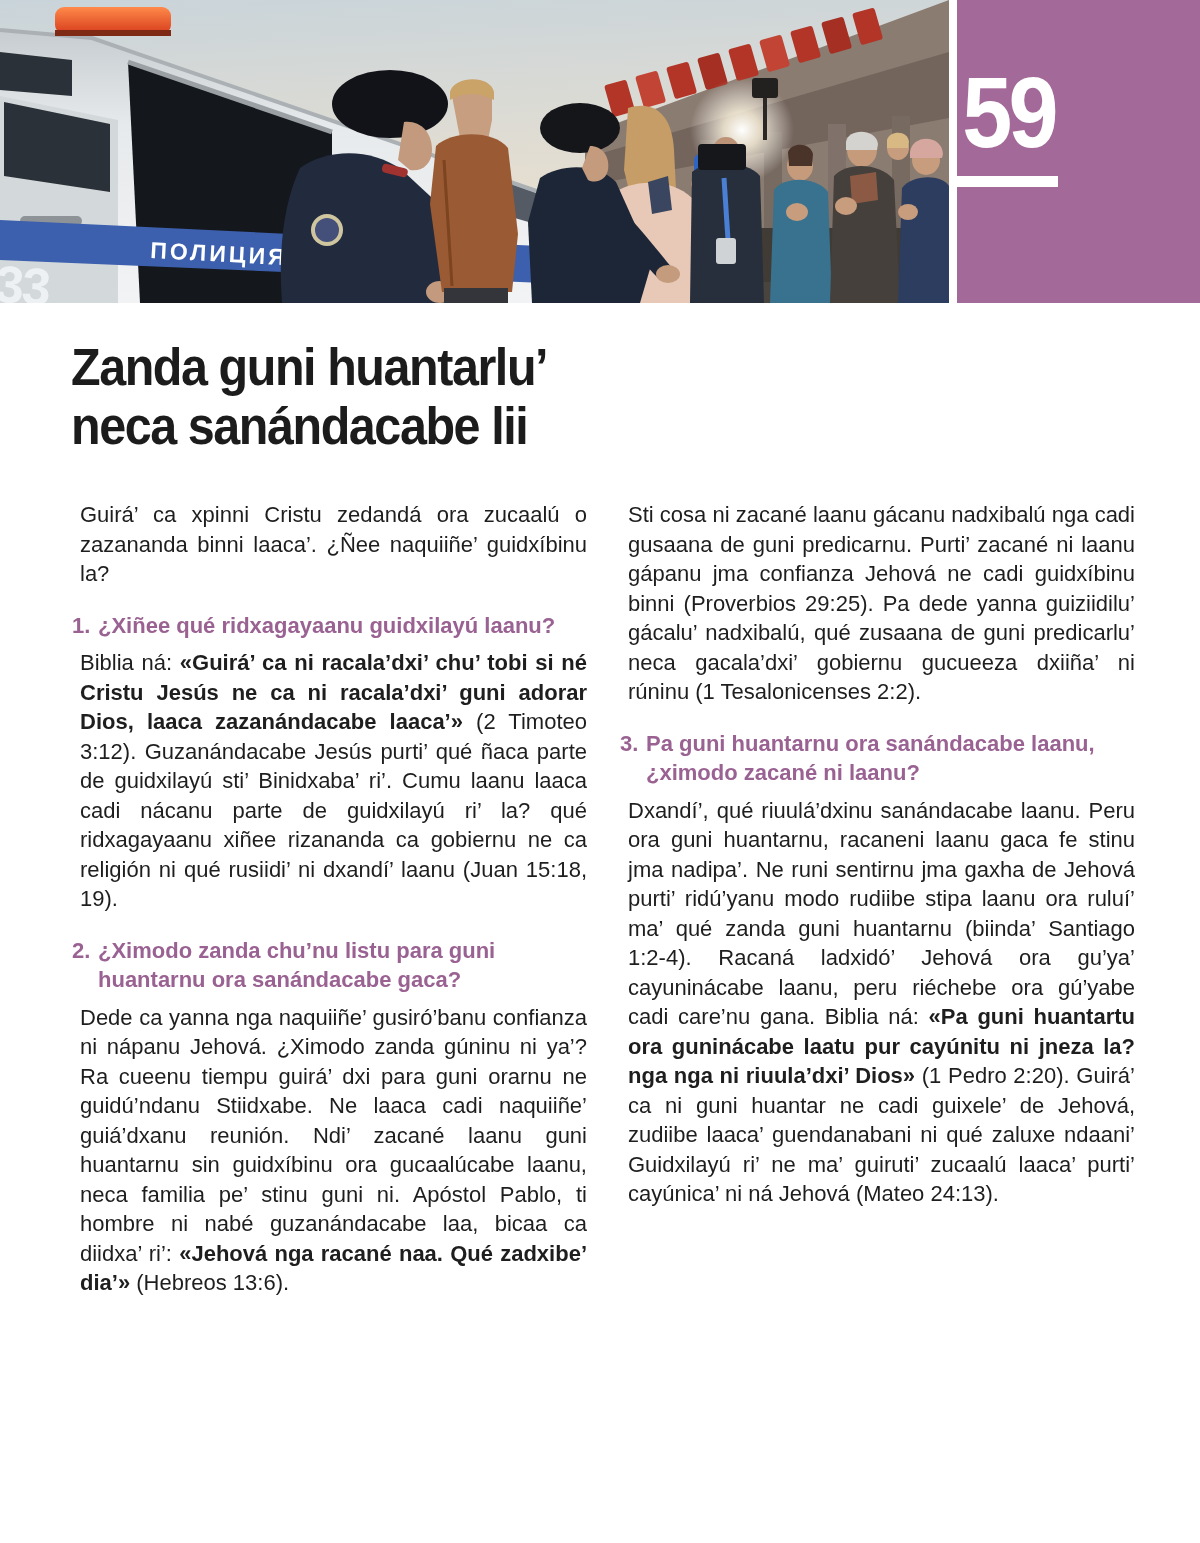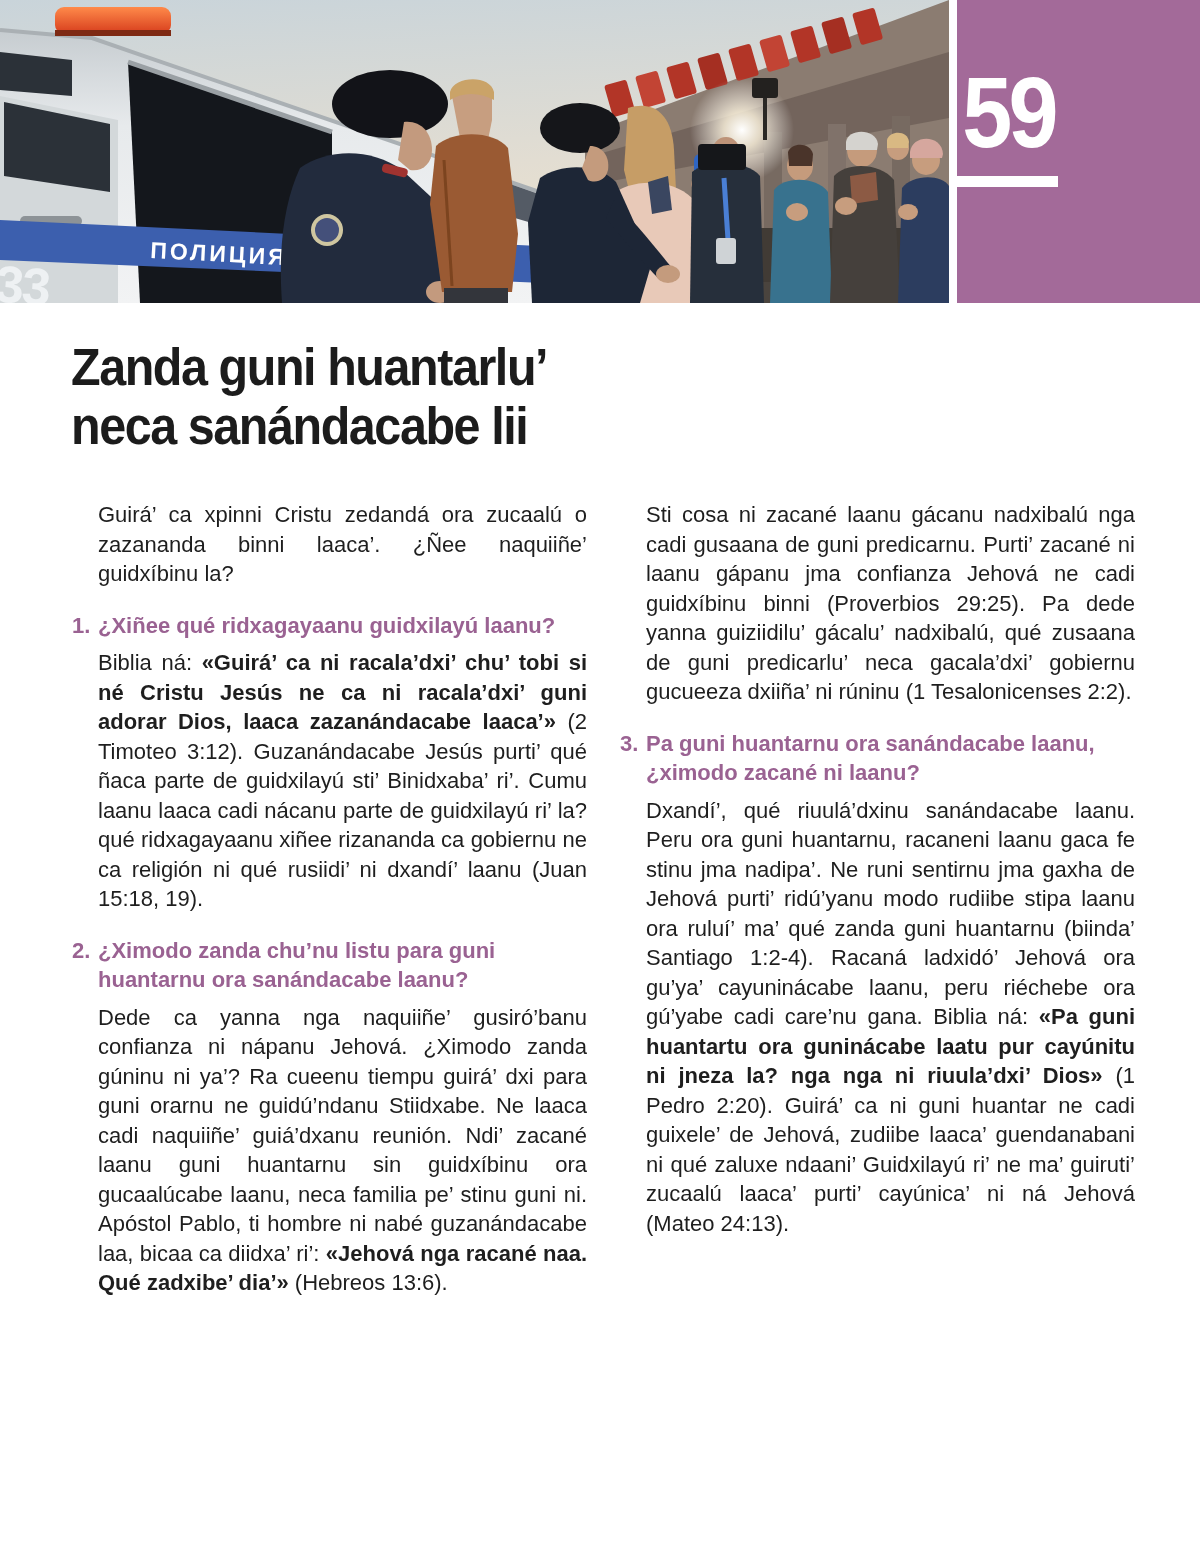--- a/index.html
+++ b/index.html
@@ -36,21 +36,21 @@
   }
 
   
   .columns {
     position:absolute; left:72px; top:500px; width:1063px;
     display:grid; grid-template-columns:515px 515px; column-gap:33px;
     color:#1e1e1e;
   }
   .col { min-width:0; }
   p.body, p.intro {
-    margin-left:26px; font-size:22px; line-height:29.5px;
+    margin-left:8px; font-size:22px; line-height:29.5px;
     text-align:justify; text-justify:inter-word;
   }
   .question {
     display:flex; margin:22px 0 8px 0;
     color:#9a6292; font-weight:bold; font-size:22px; line-height:29.5px;
   }
   .qnum { flex:0 0 26px; }
   .qtext { flex:1 1 auto; }
   .b { font-weight:bold; }
 </style>
@@ -219,21 +219,21 @@
       <p class="intro">Guirá’ ca xpinni Cristu zedandá ora zucaalú o zazananda binni laaca’. ¿Ñee naquiiñe’ guidxíbinu la?</p>
 
       <div class="question">
         <span class="qnum">1.</span>
         <span class="qtext">¿Xiñee qué ridxagayaanu guidxilayú laanu?</span>
       </div>
       <p class="body"><span>Biblia ná: </span><span class="b">«Guirá’ ca ni racala’dxi’ chu’ tobi si né Cristu Jesús ne ca ni racala’dxi’ guni adorar Dios, laaca zazanándacabe laaca’»</span><span> (2 Timoteo 3:12). Guzanándacabe Jesús purti’ qué ñaca parte de guidxilayú sti’ Binidxaba’ ri’. Cumu laanu laaca cadi nácanu parte de guidxilayú ri’ la? qué ridxagayaanu xiñee rizananda ca gobiernu ne ca religión ni qué rusiidi’ ni dxandí’ laanu (Juan 15:18, 19).</span></p>
 
       <div class="question">
         <span class="qnum">2.</span>
-        <span class="qtext">¿Ximodo zanda chu’nu listu para guni huantarnu ora sanándacabe laanu?</span>
+        <span class="qtext">¿Ximodo zanda chu’nu listu para guni huantarnu ora sanándacabe gaca?</span>
       </div>
       <p class="body"><span>Dede ca yanna nga naquiiñe’ gusiró’banu confianza ni nápanu Jehová. ¿Ximodo zanda gúninu ni ya’? Ra cueenu tiempu guirá’ dxi para guni orarnu ne guidú’ndanu Stiidxabe. Ne laaca cadi naquiiñe’ guiá’dxanu reunión. Ndi’ zacané laanu guni huantarnu sin guidxíbinu ora gucaalúcabe laanu, neca familia pe’ stinu guni ni. Apóstol Pablo, ti hombre ni nabé guzanándacabe laa, bicaa ca diidxa’ ri’: </span><span class="b">«Jehová nga racané naa. Qué zadxibe’ dia’»</span><span> (Hebreos 13:6).</span></p>
     </div>
 
     <div class="col">
       <p class="body" style="margin-top:0"><span>Sti cosa ni zacané laanu gácanu nadxibalú nga cadi gusaana de guni predicarnu. Purti’ zacané ni laanu gápanu jma confianza Jehová ne cadi guidxíbinu binni (Proverbios 29:25). Pa dede yanna guiziidilu’ gácalu’ nadxibalú, qué zusaana de guni predicarlu’ neca gacala’dxi’ gobiernu gucueeza dxiiña’ ni rúninu (1 Tesalonicenses 2:2).</span></p>
 
       <div class="question">
         <span class="qnum">3.</span>
         <span class="qtext">Pa guni huantarnu ora sanándacabe laanu, ¿ximodo zacané ni laanu?</span>

